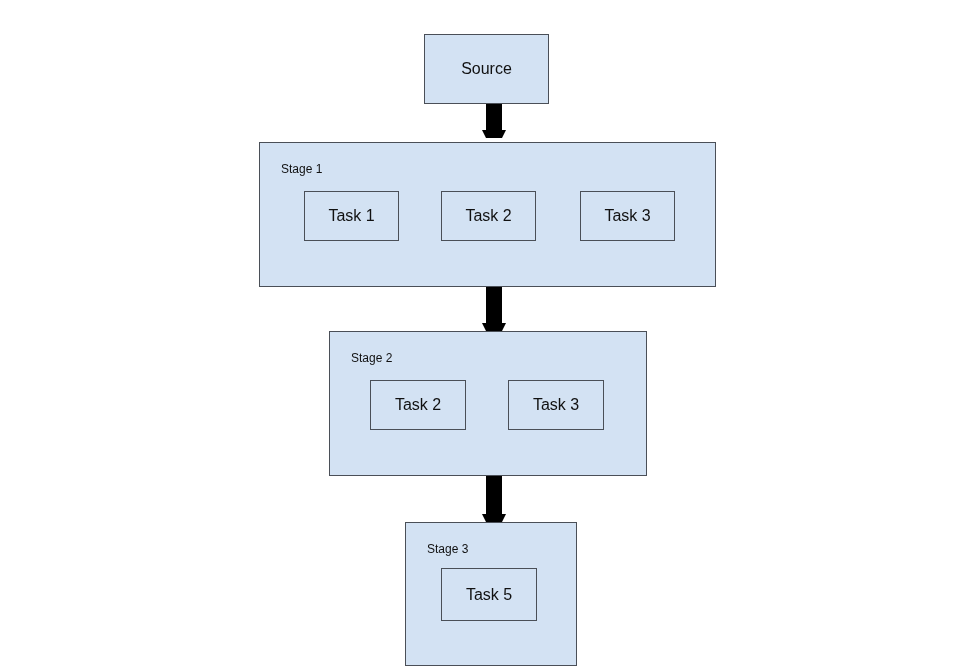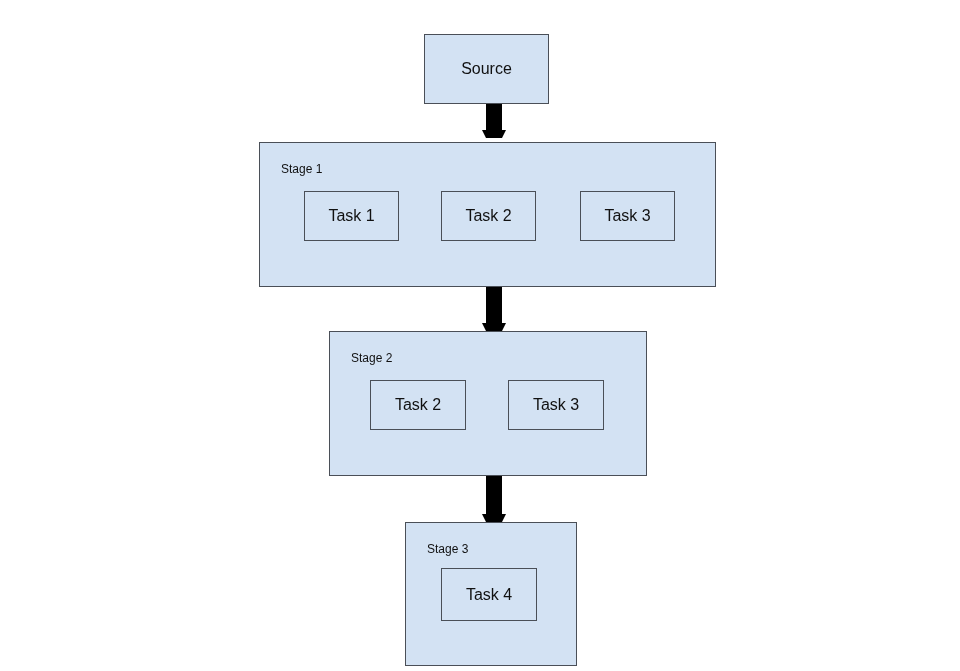--- a/index.html
+++ b/index.html
@@ -115,17 +115,17 @@
       <span>Task 3</span>
     </div>
   </div>
 
   <div class="arrow arrow-3"></div>
   <div class="arrow-head arrow-head-3"></div>
 
   <div class="node stage-3">
     <div class="stage-label">Stage 3</div>
     <div class="task-box task-0">
-      <span>Task 4</span>
+      <span>Task 5</span>
     </div>
   </div>
 
 </div>
 
 </body></html>

